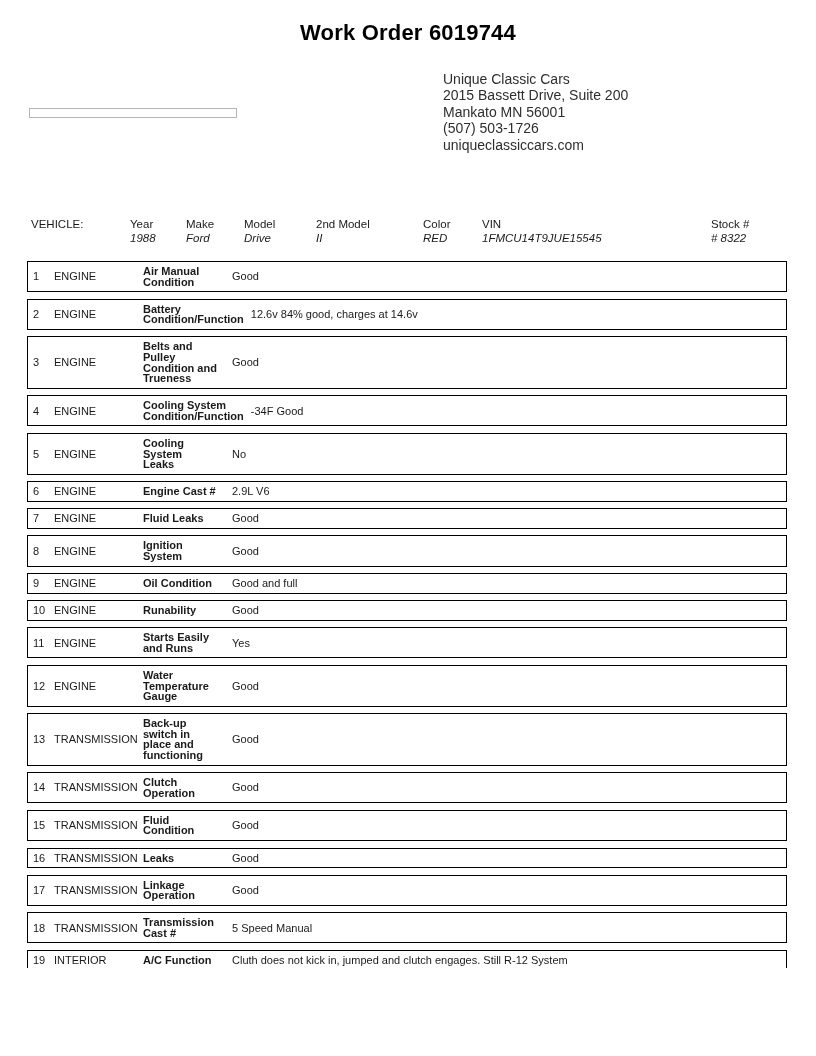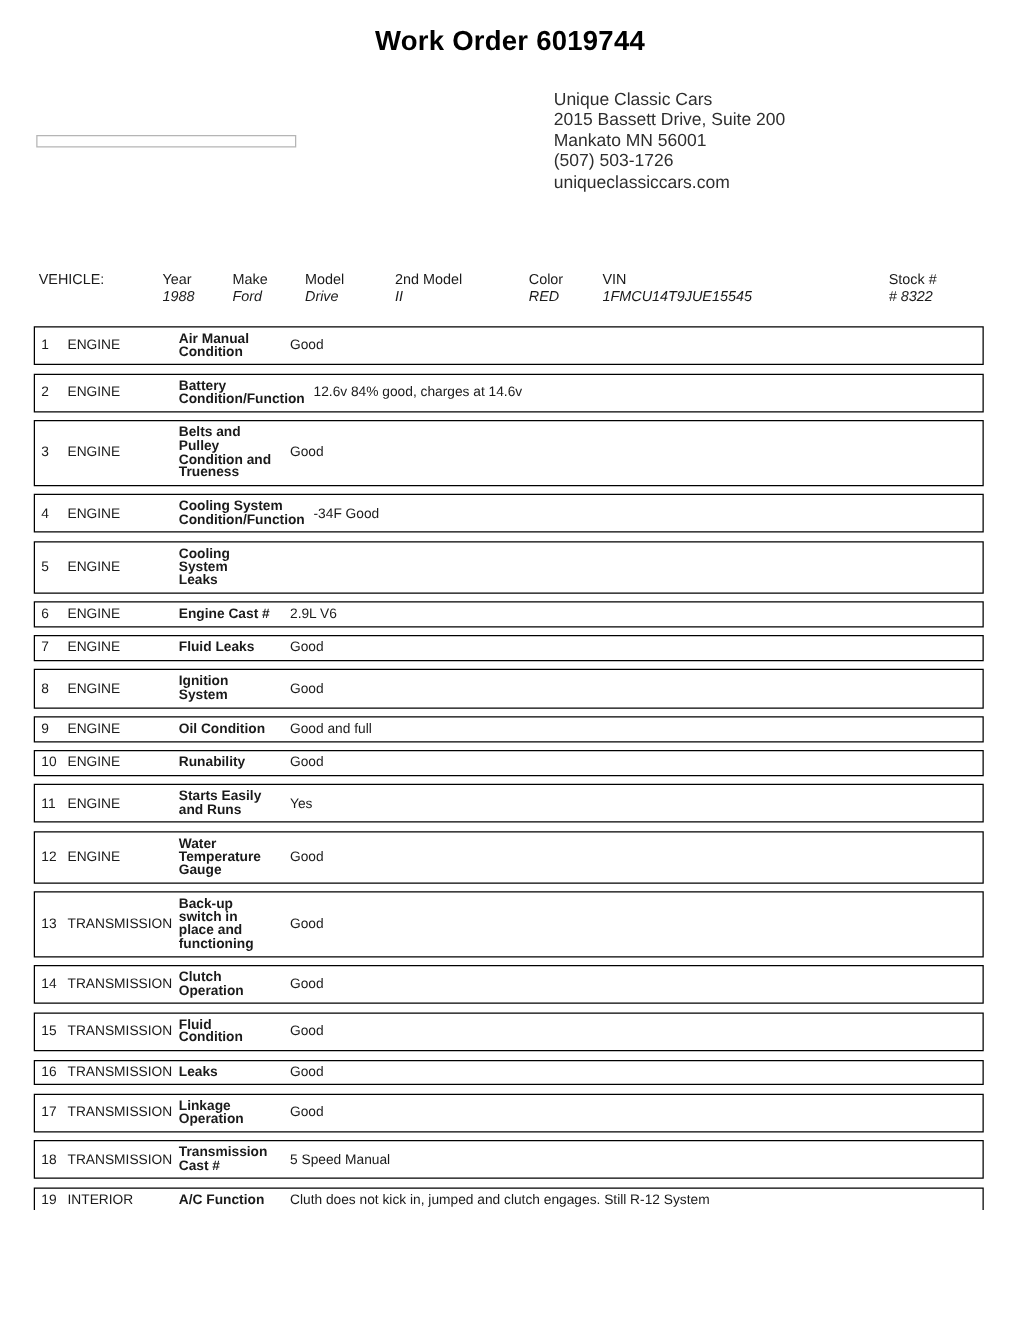--- a/index.html
+++ b/index.html
@@ -149,20 +149,21 @@
 Condition/Function</div>
     <div class="c-value">-34F Good</div>
   </div>
 
   <div class="wo-row">
     <div class="c-num">5</div>
     <div class="c-cat">ENGINE</div>
     <div class="c-label">Cooling
 System
 Leaks</div>
+    <div class="c-value">No</div>
   </div>
 
   <div class="wo-row">
     <div class="c-num">6</div>
     <div class="c-cat">ENGINE</div>
     <div class="c-label">Engine Cast #</div>
     <div class="c-value">2.9L V6</div>
   </div>
 
   <div class="wo-row">

